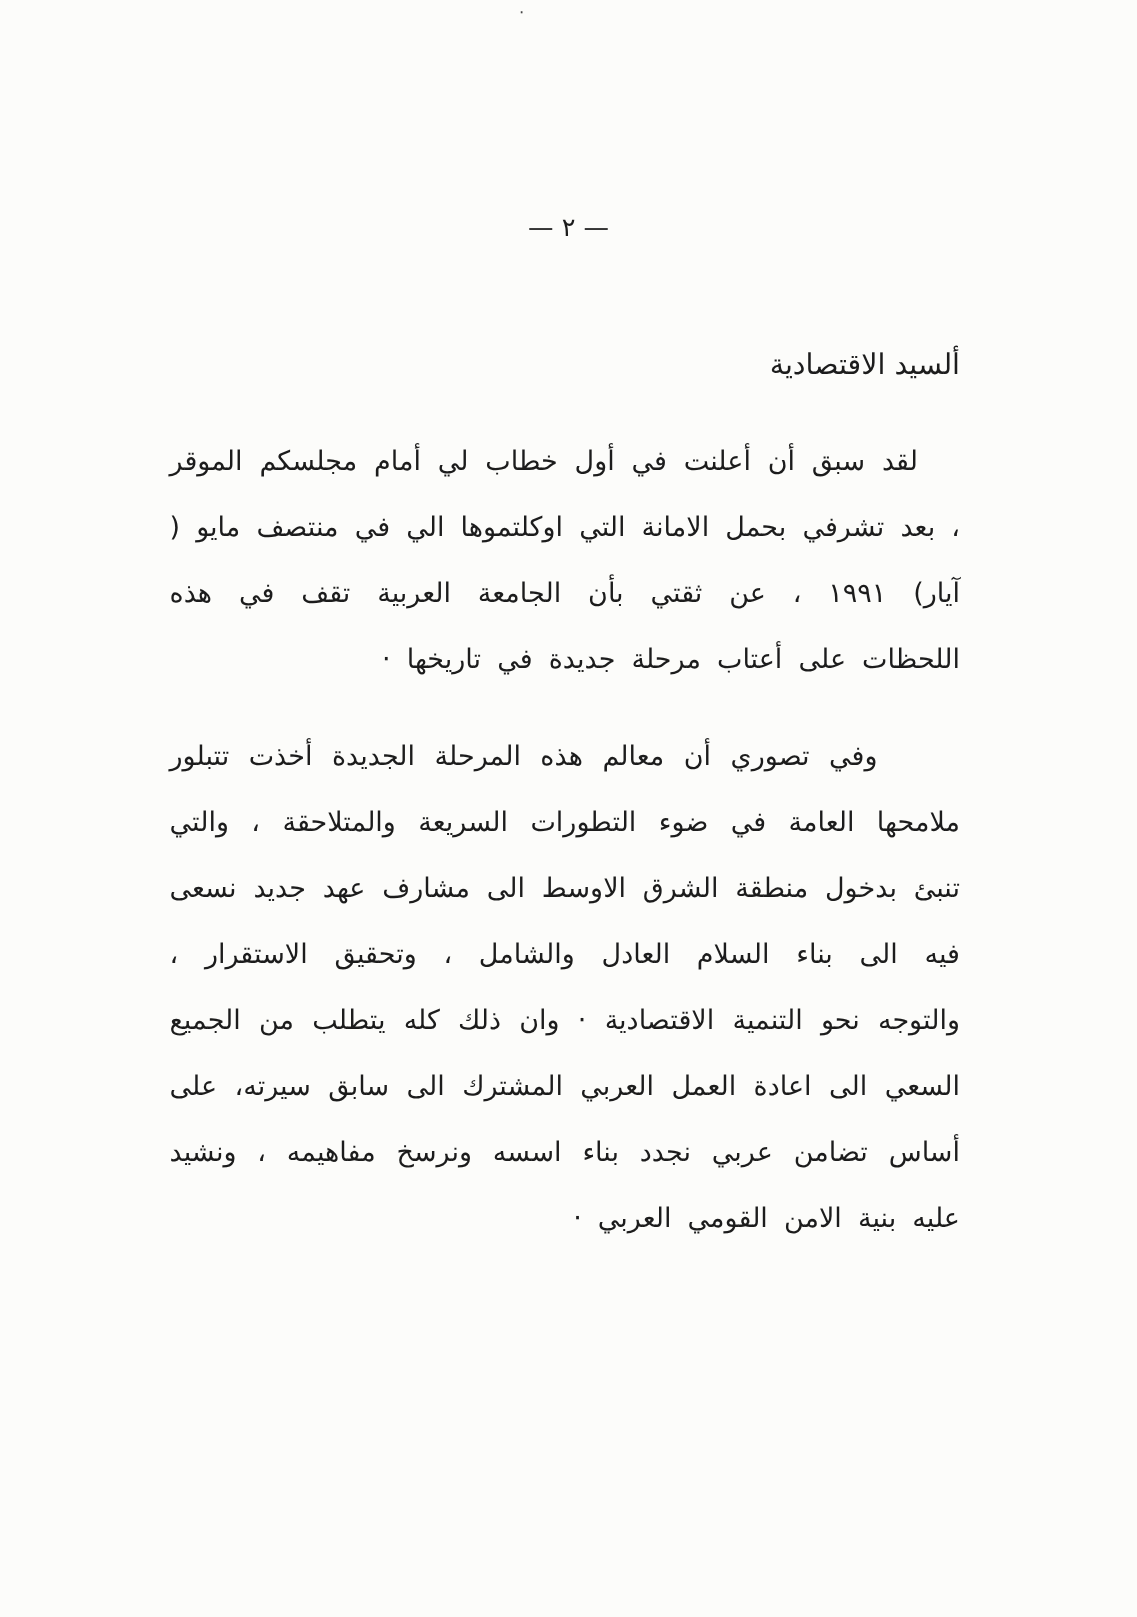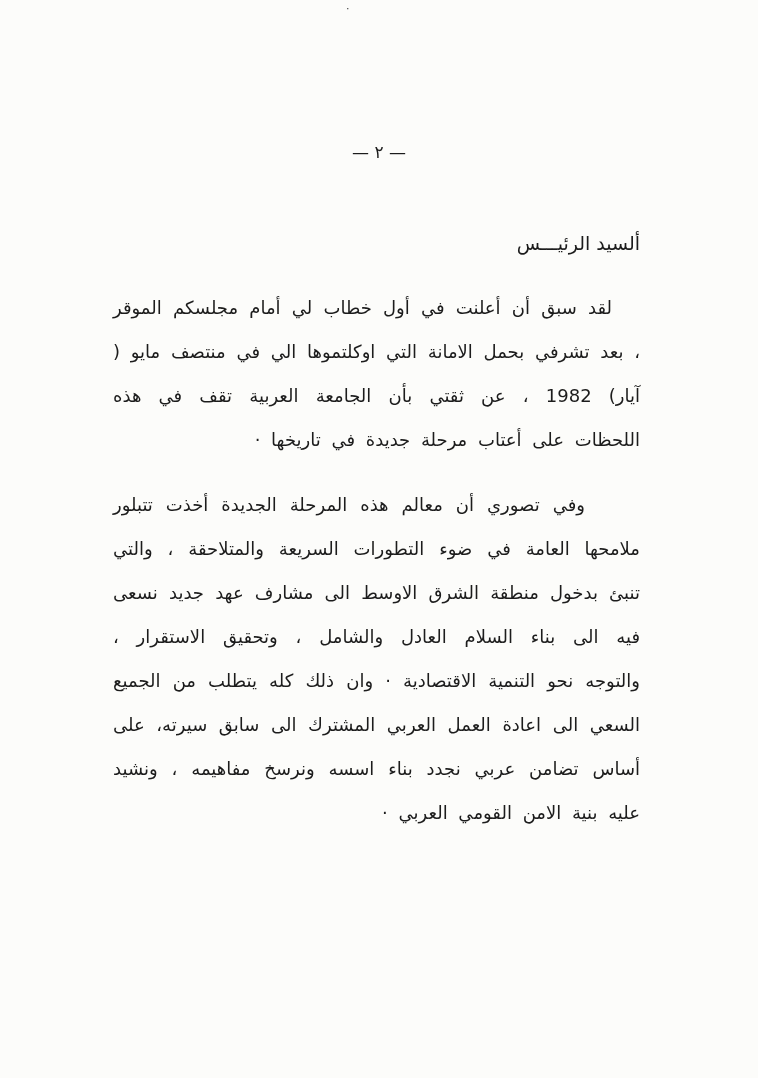--- a/index.html
+++ b/index.html
@@ -63,22 +63,22 @@
 <body>
 
 <div class="page">
 
   <div class="speck">·</div>
 
   <div class="page-number">— ٢ —</div>
 
   <div class="content">
 
-    <h1 class="heading">ألسيد الرئيـــس</h1>
+    <h1 class="heading">ألسيد الاقتصادية</h1>
 
-    <p class="body-para p1">لقد سبق أن أعلنت في أول خطاب لي أمام مجلسكم الموقر ، بعد تشرفي بحمل الامانة التي اوكلتموها الي في منتصف مايو ( آيار) 1982 ، عن ثقتي بأن الجامعة العربية تقف في هذه اللحظات على أعتاب مرحلة جديدة في تاريخها ·</p>
+    <p class="body-para p1">لقد سبق أن أعلنت في أول خطاب لي أمام مجلسكم الموقر ، بعد تشرفي بحمل الامانة التي اوكلتموها الي في منتصف مايو ( آيار) ١٩٩١ ، عن ثقتي بأن الجامعة العربية تقف في هذه اللحظات على أعتاب مرحلة جديدة في تاريخها ·</p>
 
     <p class="body-para p2">وفي تصوري أن معالم هذه المرحلة الجديدة أخذت تتبلور ملامحها العامة في ضوء التطورات السريعة والمتلاحقة ، والتي تنبئ بدخول منطقة الشرق الاوسط الى مشارف عهد جديد نسعى فيه الى بناء السلام العادل والشامل ، وتحقيق الاستقرار ، والتوجه نحو التنمية الاقتصادية · وان ذلك كله يتطلب من الجميع السعي الى اعادة العمل العربي المشترك الى سابق سيرته، على أساس تضامن عربي نجدد بناء اسسه ونرسخ مفاهيمه ، ونشيد عليه بنية الامن القومي العربي ·</p>
 
 
   </div>
 
 </div>
 
 </body></html>

